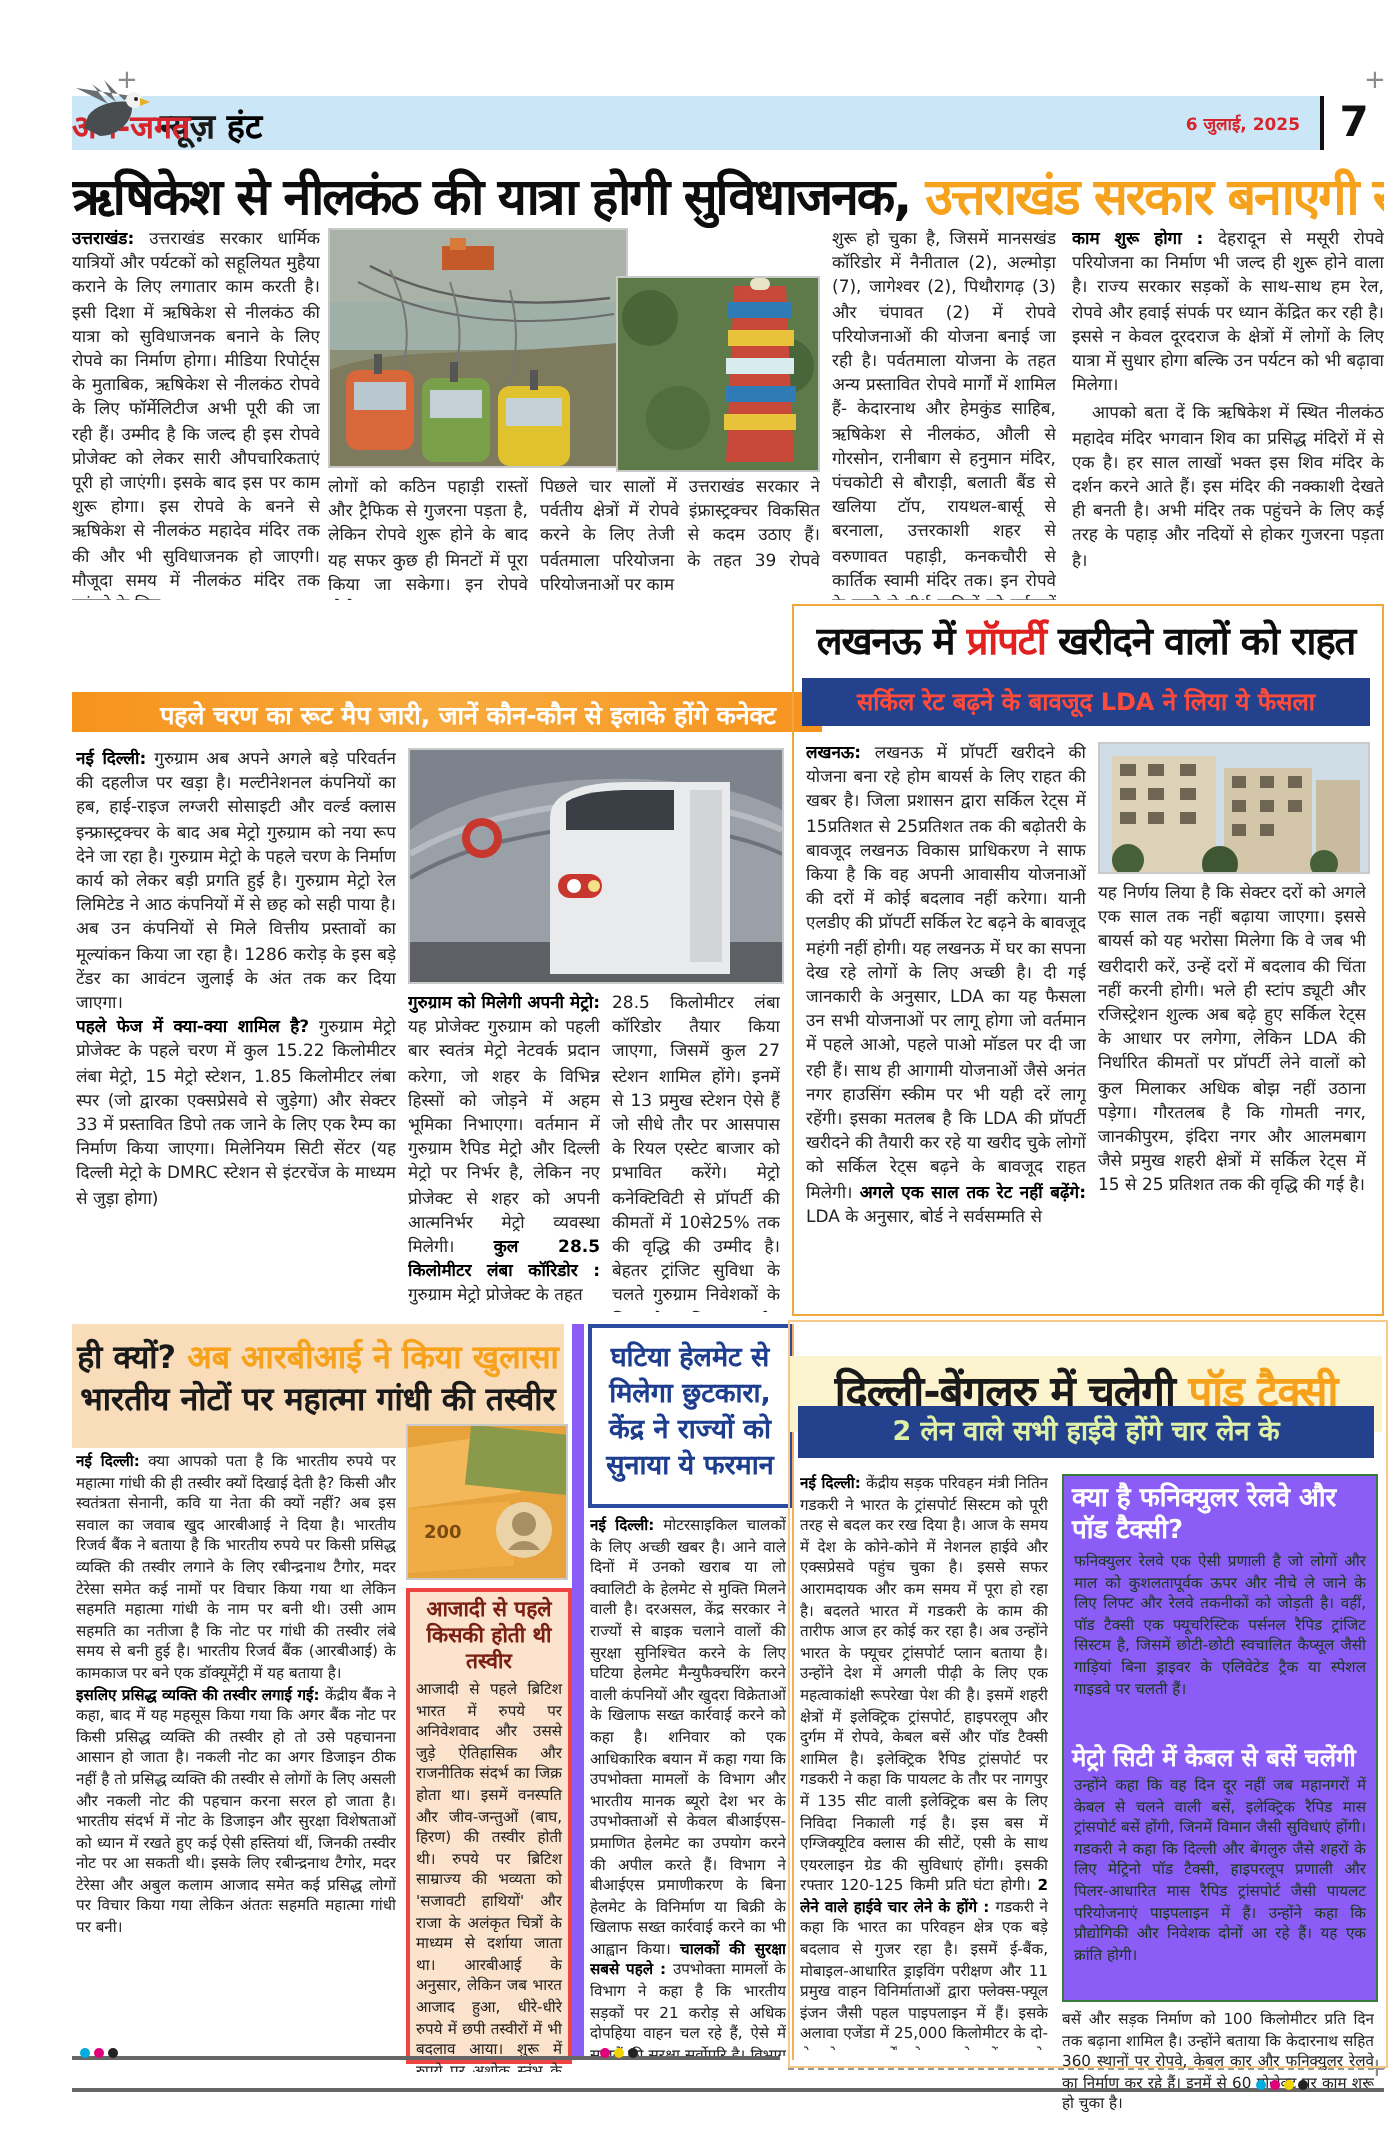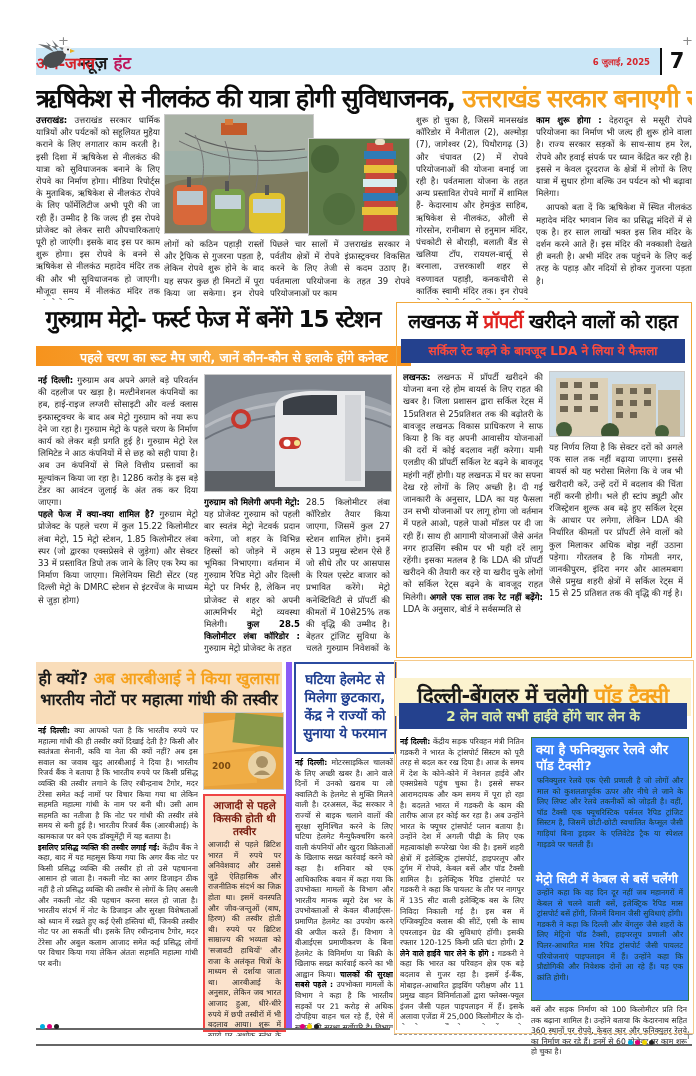--- a/index.html
+++ b/index.html
@@ -6,21 +6,21 @@
   .page{position:relative;width:696px;height:1076px;background:#ffffff;overflow:hidden;
         font-family:"DejaVu Sans","Liberation Sans",sans-serif;color:#1a1a1a;}
   .abs{position:absolute;}
   .txt{font-size:8.5px;line-height:12.2px;text-align:justify;overflow:hidden;color:#222;}
   .txt b{color:#000;}
   .small{font-size:7.6px;line-height:10.6px;}
   .crop{position:absolute;color:#8a8a8a;font-size:13px;line-height:13px;}
   
   .mast{position:absolute;left:36px;top:48px;width:656px;height:27px;background:#cbe7f7;}
   .mast .paper{position:absolute;left:44px;top:3px;font-size:17px;font-weight:bold;letter-spacing:0;}
-  .paper .red{color:#be185d;text-align:center;}
+  .paper .red{color:#000000;text-align:center;}
   .mast .section{position:absolute;left:0;right:0;top:4px;font-size:16px;font-weight:bold;color:#d6252c;}
   .mast .date{position:absolute;right:42px;top:8px;font-size:8.5px;font-weight:bold;color:#d6252c;}
   .pageno-box{position:absolute;right:0;top:0;width:30px;height:27px;background:#ffffff;border-left:2px solid #111;}
   .pageno-box .n{display:block;text-align:center;font-size:21px;font-weight:bold;color:#111;line-height:27px;}
   .eagle{position:absolute;left:36px;top:38px;width:40px;height:34px;}
   
   .lead-head{position:absolute;left:36px;top:80px;width:656px;height:34px;text-align:center;
              font-size:25px;font-weight:bold;white-space:nowrap;overflow:hidden;letter-spacing:-1px;color:#0d0d0d;}
   .lead-head .accent{color:#f6a21d;}
   
@@ -29,21 +29,21 @@
   .orange-bar{background:linear-gradient(90deg,#f6931d,#f8ab3f,#f6931d);color:#fff;font-weight:bold;
               font-size:12.5px;text-align:center;line-height:24px;white-space:nowrap;overflow:hidden;}
   .navy-bar{background:#24418e;color:#ff4b3b;font-weight:bold;font-size:12px;text-align:center;
             line-height:24px;white-space:nowrap;overflow:hidden;}
   .navy-bar.green-text{color:#dff0a8;font-size:13.5px;}
   .box-orange{border:1px solid #f0a83c;}
   .headline2{font-weight:bold;color:#0d0d0d;text-align:center;white-space:nowrap;overflow:hidden;}
   .accent{color:#f6a21d;} .red{color:#e0211f;}
   .peachbox{background:#fbe3cd;border:2px solid #ef4444;}
   .peachbox h4{margin:3px 2px 2px;font-size:10.5px;line-height:13px;color:#7a2013;text-align:center;}
-  .greenbox{background:#3b82f6;border:1px solid #3a7a3a;color:#10330f;}
+  .greenbox{background:#8b5cf6;border:1px solid #3a7a3a;color:#10330f;}
   .greenbox h4{margin:4px 4px 2px;font-size:13px;line-height:16px;color:#fff;text-align:left;}
   .greenbox h5{margin:4px 4px 2px;font-size:12px;line-height:14px;color:#fff;}
   .greenbox .txt{color:#17391a;padding:0 5px;}
   .helmet-head{border:2px solid #2b4ba0;color:#1d3d8f;font-weight:bold;font-size:13.5px;line-height:18px;
                text-align:center;padding:6px 3px;overflow:hidden;}
   .gandhi-head{background:#f9ddba;text-align:center;font-weight:bold;font-size:16px;line-height:21px;
                padding-top:6px;overflow:hidden;white-space:nowrap;}
   .pod-head{background:#fcf3cf;text-align:center;font-weight:bold;font-size:21px;line-height:36px;
             white-space:nowrap;overflow:hidden;letter-spacing:-0.5px;}
   .rule{position:absolute;background:#666;}
@@ -145,21 +145,20 @@
     <div class="abs txt" style="left:380px;top:0;width:112px;height:186px;">
       <span>शुरू हो चुका है, जिसमें मानसखंड कॉरिडोर में नैनीताल (2), अल्मोड़ा (7), जागेश्वर (2), पिथौरागढ़ (3) और चंपावत (2) में रोपवे परियोजनाओं की योजना बनाई जा रही है। पर्वतमाला योजना के तहत अन्य प्रस्तावित रोपवे मार्गों में शामिल हैं- केदारनाथ और हेमकुंड साहिब, ऋषिकेश से नीलकंठ, औली से गोरसोन, रानीबाग से हनुमान मंदिर, पंचकोटी से बौराड़ी, बलाती बैंड से खलिया टॉप, रायथल-बार्सू से बरनाला, उत्तरकाशी शहर से वरुणावत पहाड़ी, कनकचौरी से कार्तिक स्वामी मंदिर तक। इन रोपवे के बनने से तीर्थ यात्रियों को पर्यटकों को बड़ी राहत मिलेगी।</span>
     </div>
     <div class="abs txt" style="left:500px;top:0;width:156px;height:186px;">
       <b>काम शुरू होगा : </b><span>देहरादून से मसूरी रोपवे परियोजना का निर्माण भी जल्द ही शुरू होने वाला है। राज्य सरकार सड़कों के साथ-साथ हम रेल, रोपवे और हवाई संपर्क पर ध्यान केंद्रित कर रही है। इससे न केवल दूरदराज के क्षेत्रों में लोगों के लिए यात्रा में सुधार होगा बल्कि उन पर्यटन को भी बढ़ावा मिलेगा।</span>
       <div style="text-indent:10px;margin-top:2px;">आपको बता दें कि ऋषिकेश में स्थित नीलकंठ महादेव मंदिर भगवान शिव का प्रसिद्ध मंदिरों में से एक है। हर साल लाखों भक्त इस शिव मंदिर के दर्शन करने आते हैं। इस मंदिर की नक्काशी देखते ही बनती है। अभी मंदिर तक पहुंचने के लिए कई तरह के पहाड़ और नदियों से होकर गुजरना पड़ता है।</div>
     </div>
   </div>
 
   <div class="abs" style="left:36px;top:302px;width:354px;height:356px;">
-    <div class="headline2" style="position:absolute;left:0;top:0;width:354px;height:34px;font-size:23px;line-height:34px;letter-spacing:-1px;">गुरुग्राम मेट्रो- फर्स्ट फेज में बनेंगे 15 स्टेशन</div>
     <div class="orange-bar abs" style="left:0;top:44px;width:354px;height:20px;padding-left:21px;">पहले चरण का रूट मैप जारी, जानें कौन-कौन से इलाके होंगे कनेक्ट</div>
     <div class="abs txt" style="left:2px;top:72px;width:160px;height:282px;">
       <b>नई दिल्ली:</b><span> गुरुग्राम अब अपने अगले बड़े परिवर्तन की दहलीज पर खड़ा है। मल्टीनेशनल कंपनियों का हब, हाई-राइज लग्जरी सोसाइटी और वर्ल्ड क्लास इन्फ्रास्ट्रक्चर के बाद अब मेट्रो गुरुग्राम को नया रूप देने जा रहा है। गुरुग्राम मेट्रो के पहले चरण के निर्माण कार्य को लेकर बड़ी प्रगति हुई है। गुरुग्राम मेट्रो रेल लिमिटेड ने आठ कंपनियों में से छह को सही पाया है। अब उन कंपनियों से मिले वित्तीय प्रस्तावों का मूल्यांकन किया जा रहा है। 1286 करोड़ के इस बड़े टेंडर का आवंटन जुलाई के अंत तक कर दिया जाएगा।</span>
       <div><b>पहले फेज में क्या-क्या शामिल है?</b> <span>गुरुग्राम मेट्रो प्रोजेक्ट के पहले चरण में कुल 15.22 किलोमीटर लंबा मेट्रो, 15 मेट्रो स्टेशन, 1.85 किलोमीटर लंबा स्पर (जो द्वारका एक्सप्रेसवे से जुड़ेगा) और सेक्टर 33 में प्रस्तावित डिपो तक जाने के लिए एक रैम्प का निर्माण किया जाएगा। मिलेनियम सिटी सेंटर (यह दिल्ली मेट्रो के DMRC स्टेशन से इंटरचेंज के माध्यम से जुड़ा होगा)</span></div>
     </div>
 
     <div class="photo" style="left:168px;top:72px;width:186px;height:116px;">
       <svg width="186" height="116" viewBox="0 0 186 116">
         <rect width="186" height="116" fill="#9aa0a8"></rect>
         <path d="M0 40 C40 10 140 6 186 30 L186 0 L0 0 Z" fill="#7d838c"></path>

